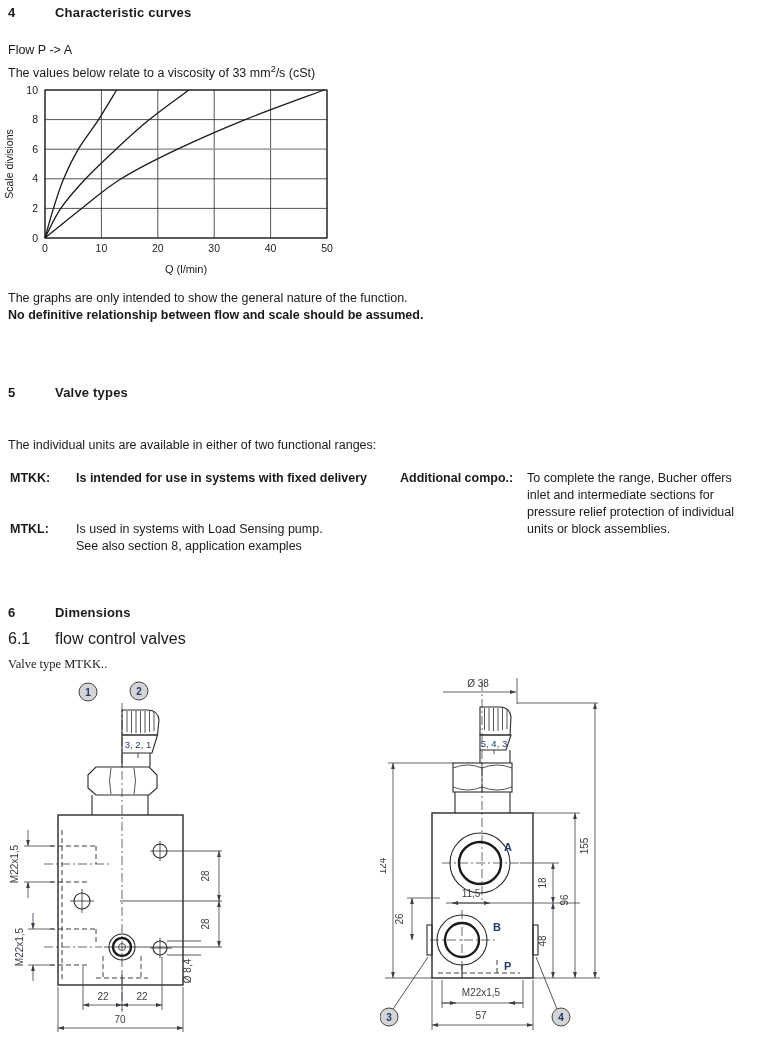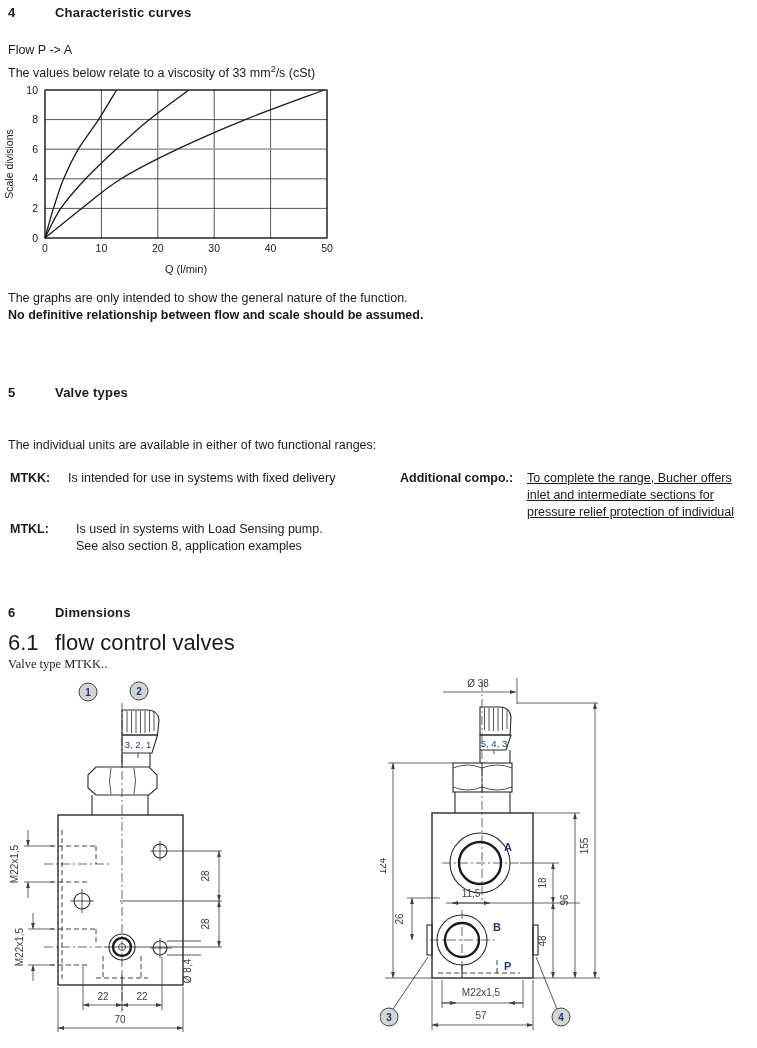--- a/index.html
+++ b/index.html
@@ -2,21 +2,21 @@
 <html><head>
 <meta charset="utf-8">
 <style>
   html,body{margin:0;padding:0;background:#ffffff;}
   #page{
     position:relative;width:757px;height:1048px;background:#ffffff;
     font-family:"Liberation Sans","DejaVu Sans",sans-serif;color:#1a1a1a;overflow:hidden;
   }
   .abs{position:absolute;}
   .h1{font-size:13px;font-weight:bold;letter-spacing:0.2px;}
-  .h2{font-size:22px;font-weight:normal;}
+  .h2{font-size:16px;font-weight:normal;}
   .body-t{font-size:12.5px;line-height:17px;}
   .term{font-weight:bold;text-align:center;}
   svg{display:block;}
   svg text{font-family:"Liberation Sans","DejaVu Sans",sans-serif;}
   .dimtxt{fill:#3c3c46;font-size:10px;}
   .porttxt{fill:#1f3a6e;font-size:11px;font-weight:bold;}
   .scaletxt{fill:#1f3a6e;font-size:9.5px;}
   .ballntxt{fill:#1f3a6e;font-size:10px;font-weight:bold;text-anchor:middle;}
   .thin{stroke:#2a2a2a;stroke-width:0.8;fill:none;}
   .med{stroke:#2a2a2a;stroke-width:1.1;fill:none;}
@@ -78,35 +78,36 @@
   <div class="abs body-t" style="left:8px;top:290px;">The graphs are only intended to show the general nature of the function.</div>
   <div class="abs body-t" style="left:8px;top:307px;font-weight:bold;">No definitive relationship between flow and scale should be assumed.</div>
 
   <div class="abs h1" style="left:8px;top:385px;">
     <span style="display:inline-block;width:47px;">5</span><span>Valve types</span>
   </div>
 
   <div class="abs body-t" style="left:8px;top:437px;">The individual units are available in either of two functional ranges:</div>
 
   <div class="abs body-t term" style="left:10px;top:470px;">MTKK:</div>
-  <div class="abs body-t" style="left:68px;top:470px;">
+  <div class="abs body-t" style="left:76px;top:470px;font-weight:bold;">
     <div>Is intended for use in systems with fixed delivery</div>
   </div>
 
   <div class="abs body-t term" style="left:10px;top:521px;">MTKL:</div>
   <div class="abs body-t" style="left:76px;top:521px;">
     <div>Is used in systems with Load Sensing pump.</div>
     <div>See also section 8, application examples</div>
   </div>
 
   <div class="abs body-t term" style="left:400px;top:470px;">Additional compo.:</div>
-  <div class="abs body-t" style="left:527px;top:470px;text-decoration:underline;">
+  <div class="abs body-t" style="left:527px;top:470px;">
     <div>To complete the range, Bucher offers</div>
     <div>inlet and intermediate sections for</div>
     <div>pressure relief protection of individual</div>
+    <div>units or block assemblies.</div>
   </div>
 
   <div class="abs h1" style="left:8px;top:589px;margin-top:16px;">
     <span style="display:inline-block;width:47px;">6</span><span>Dimensions</span>
   </div>
 
   <div class="abs h2" style="left:8px;top:630px;">
     <span style="display:inline-block;width:47px;">6.1</span><span>flow control valves</span>
   </div>
 

